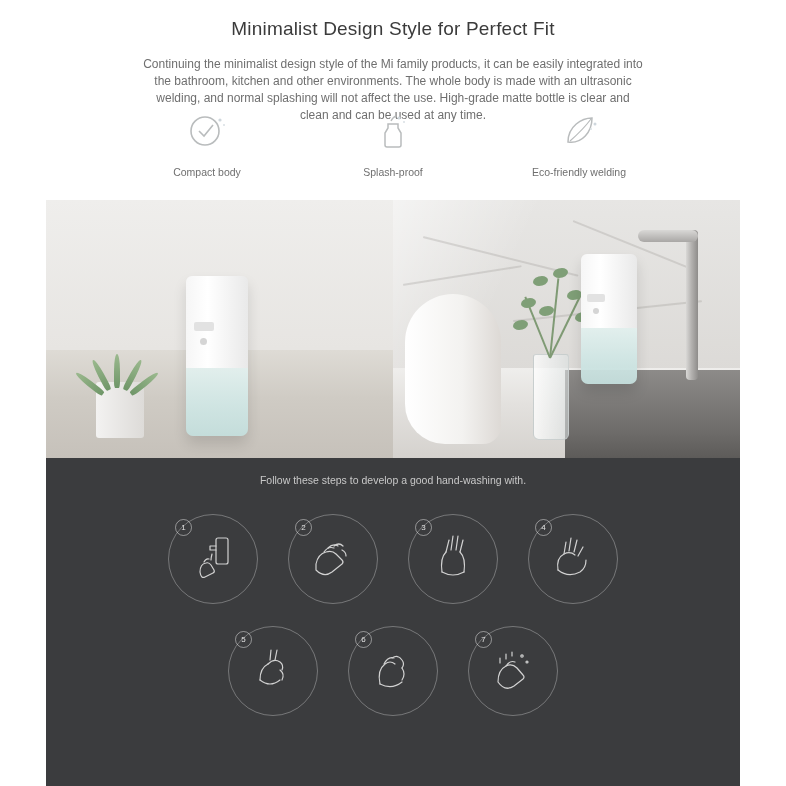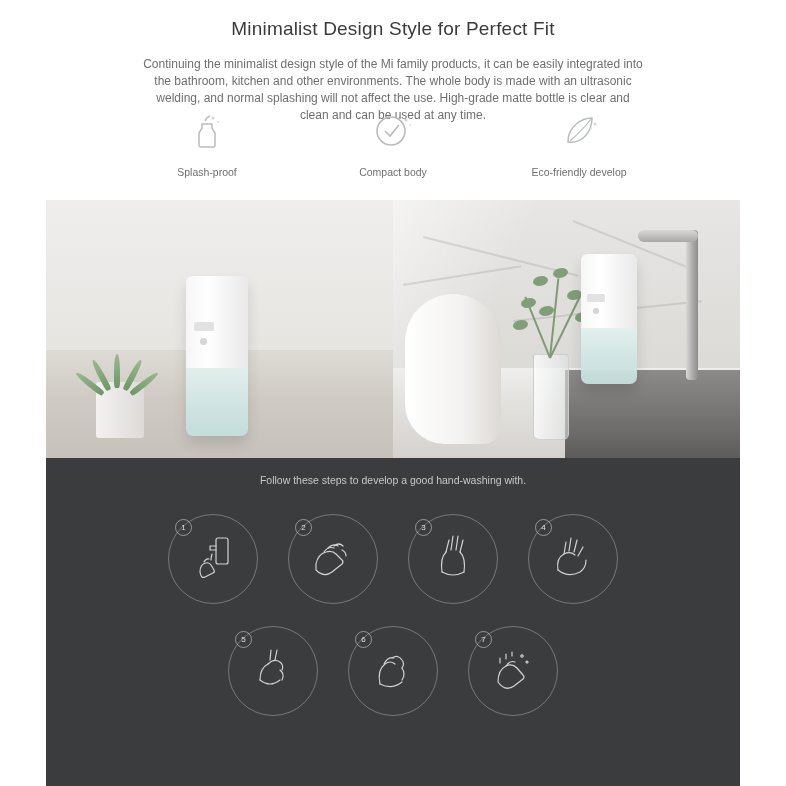--- a/index.html
+++ b/index.html
@@ -276,55 +276,55 @@
 </head>
 <body>
 
 <div class="page">
 
   <section class="intro">
     <h1 class="intro-title">Minimalist Design Style for Perfect Fit</h1>
     <p class="intro-body">Continuing the minimalist design style of the Mi family products, it can be easily integrated into the bathroom, kitchen and other environments. The whole body is made with an ultrasonic welding, and normal splashing will not affect the use. High-grade matte bottle is clear and clean and can be used at any time.</p>
 
     <div class="features">
+
+      <div class="feature">
+        <div class="feature-icon">
+          <svg width="42" height="42" viewBox="0 0 42 42">
+            <circle cx="19" cy="21" r="14" fill="none" stroke="#b9bcbd" stroke-width="1.6"></circle>
+            <polyline points="13,21 18,26 27,15" fill="none" stroke="#b9bcbd" stroke-width="1.6"></polyline>
+            <circle cx="34" cy="10" r="1.6" fill="#cfd7dd"></circle>
+            <circle cx="38" cy="15" r="1.1" fill="#dbe2e6"></circle>
+          </svg>
+        </div>
+        <div class="feature-label">Compact body</div>
+      </div>
 
       <div class="feature">
         <div class="feature-icon">
           <svg width="42" height="42" viewBox="0 0 42 42">
             <path d="M16 14 h10 v4 l3 5 v12 a2 2 0 0 1 -2 2 h-12 a2 2 0 0 1 -2 -2 v-12 l3 -5 z" fill="none" stroke="#b9bcbd" stroke-width="1.5"></path>
             <path d="M19 11 q2 -4 5 -5" fill="none" stroke="#b9bcbd" stroke-width="1.4"></path>
             <circle cx="27" cy="8" r="1.6" fill="#cfd7dd"></circle>
             <circle cx="32" cy="12" r="1.1" fill="#dbe2e6"></circle>
           </svg>
         </div>
         <div class="feature-label">Splash-proof</div>
       </div>
 
       <div class="feature">
         <div class="feature-icon">
           <svg width="42" height="42" viewBox="0 0 42 42">
-            <circle cx="19" cy="21" r="14" fill="none" stroke="#b9bcbd" stroke-width="1.6"></circle>
-            <polyline points="13,21 18,26 27,15" fill="none" stroke="#b9bcbd" stroke-width="1.6"></polyline>
-            <circle cx="34" cy="10" r="1.6" fill="#cfd7dd"></circle>
-            <circle cx="38" cy="15" r="1.1" fill="#dbe2e6"></circle>
-          </svg>
-        </div>
-        <div class="feature-label">Compact body</div>
-      </div>
-
-      <div class="feature">
-        <div class="feature-icon">
-          <svg width="42" height="42" viewBox="0 0 42 42">
             <path d="M10 32 C10 16 24 8 34 8 C34 22 24 34 10 32 Z" fill="none" stroke="#b9bcbd" stroke-width="1.5"></path>
             <path d="M12 31 C20 24 27 17 33 9" fill="none" stroke="#b9bcbd" stroke-width="1.2"></path>
             <circle cx="37" cy="14" r="1.5" fill="#cfd7dd"></circle>
             <circle cx="33" cy="19" r="1" fill="#dbe2e6"></circle>
           </svg>
         </div>
-        <div class="feature-label">Eco-friendly develop</div>
+        <div class="feature-label">Eco-friendly welding</div>
       </div>
 
     </div>
   </section>
 
   <section class="photo-band">
 
     <div class="photo-half photo-left">
       <div class="counter-left"></div>
 

